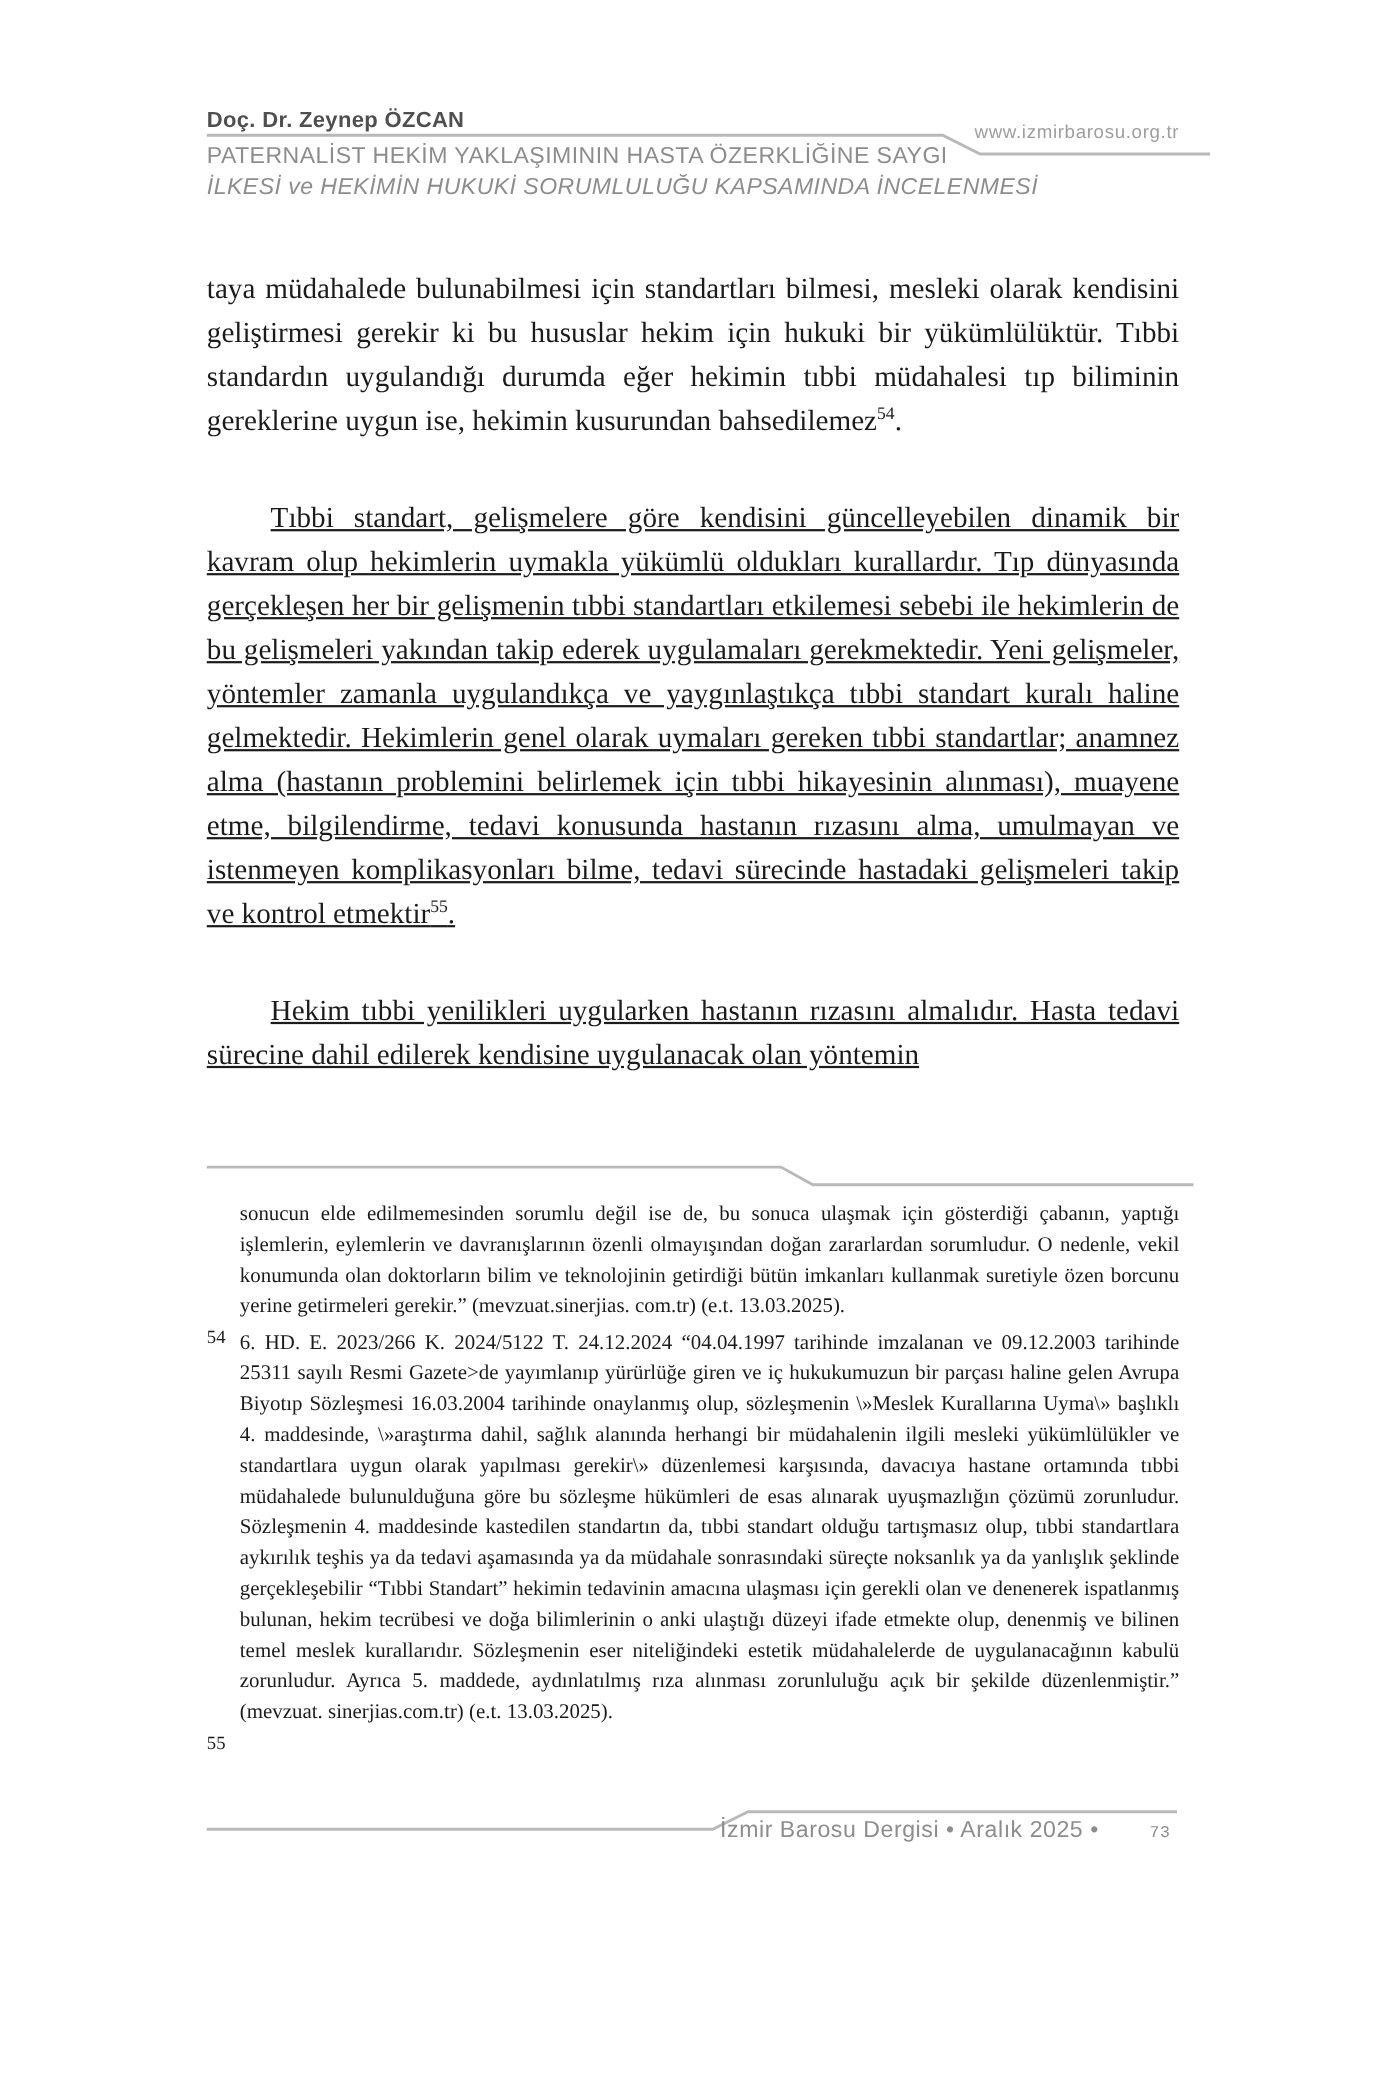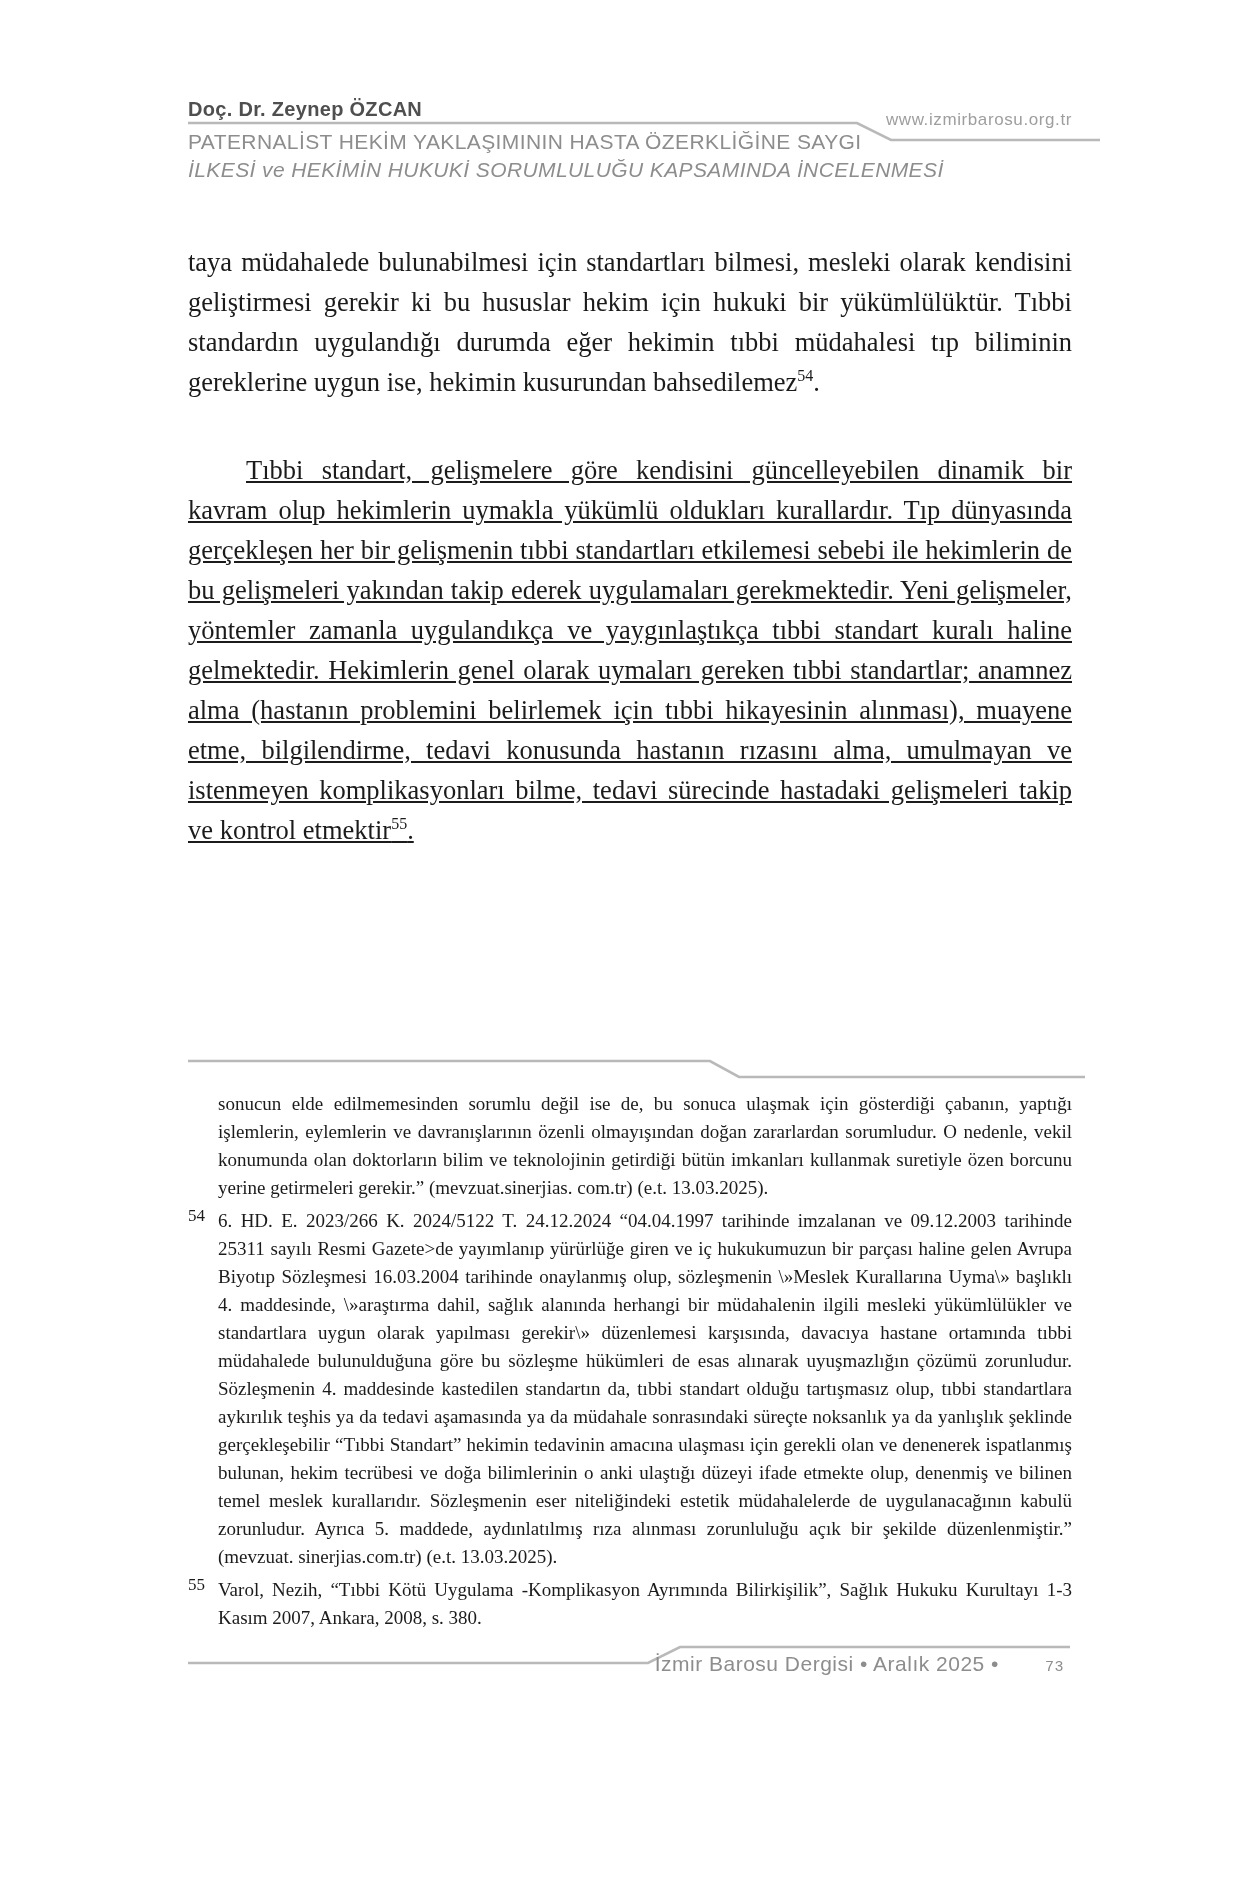--- a/index.html
+++ b/index.html
@@ -89,26 +89,27 @@
   <header>
     <div class="author">Doç. Dr. Zeynep ÖZCAN</div>
     <div class="website">www.izmirbarosu.org.tr</div>
     <div class="title-line l1">PATERNALİST HEKİM YAKLAŞIMININ HASTA ÖZERKLİĞİNE SAYGI</div>
     <div class="title-line l2">İLKESİ ve HEKİMİN HUKUKİ SORUMLULUĞU KAPSAMINDA İNCELENMESİ</div>
   </header>
 
   <main class="body-main">
       <p class="body-par">taya müdahalede bulunabilmesi için standartları bilmesi, mesleki olarak kendisini geliştirmesi gerekir ki bu hususlar hekim için hukuki bir yükümlülüktür. Tıbbi standardın uygulandığı durumda eğer hekimin tıbbi müdahalesi tıp biliminin gereklerine uygun ise, hekimin kusurundan bahsedilemez<sup>54</sup>.</p>
       <p class="body-par indent">Tıbbi standart, gelişmelere göre kendisini güncelleyebilen dinamik bir kavram olup hekimlerin uymakla yükümlü oldukları kurallardır. Tıp dünyasında gerçekleşen her bir gelişmenin tıbbi standartları etkilemesi sebebi ile hekimlerin de bu gelişmeleri yakından takip ederek uygulamaları gerekmektedir. Yeni gelişmeler, yöntemler zamanla uygulandıkça ve yaygınlaştıkça tıbbi standart kuralı haline gelmektedir. Hekimlerin genel olarak uymaları gereken tıbbi standartlar; anamnez alma (hastanın problemini belirlemek için tıbbi hikayesinin alınması), muayene etme, bilgilendirme, tedavi konusunda hastanın rızasını alma, umulmayan ve istenmeyen komplikasyonları bilme, tedavi sürecinde hastadaki gelişmeleri takip ve kontrol etmektir<sup>55</sup>.</p>
+      <p class="body-par indent">Hekim tıbbi yenilikleri uygularken hastanın rızasını almalıdır. Hasta tedavi sürecine dahil edilerek kendisine uygulanacak olan yöntemin</p>
     </main>
 
   <section class="footnotes">
       <div class="footnote"><span class="fn-text">sonucun elde edilmemesinden sorumlu değil ise de, bu sonuca ulaşmak için gösterdiği çabanın, yaptığı işlemlerin, eylemlerin ve davranışlarının özenli olmayışından doğan zararlardan sorumludur. O nedenle, vekil konumunda olan doktorların bilim ve teknolojinin getirdiği bütün imkanları kullanmak suretiyle özen borcunu yerine getirmeleri gerekir.” (mevzuat.sinerjias. com.tr) (e.t. 13.03.2025).</span></div>
       <div class="footnote"><span class="fn-num">54</span><span class="fn-text">6. HD. E. 2023/266 K. 2024/5122 T. 24.12.2024 “04.04.1997 tarihinde imzalanan ve 09.12.2003 tarihinde 25311 sayılı Resmi Gazete&gt;de yayımlanıp yürürlüğe giren ve iç hukukumuzun bir parçası haline gelen Avrupa Biyotıp Sözleşmesi 16.03.2004 tarihinde onaylanmış olup, sözleşmenin \»Meslek Kurallarına Uyma\» başlıklı 4. maddesinde, \»araştırma dahil, sağlık alanında herhangi bir müdahalenin ilgili mesleki yükümlülükler ve standartlara uygun olarak yapılması gerekir\» düzenlemesi karşısında, davacıya hastane ortamında tıbbi müdahalede bulunulduğuna göre bu sözleşme hükümleri de esas alınarak uyuşmazlığın çözümü zorunludur. Sözleşmenin 4. maddesinde kastedilen standartın da, tıbbi standart olduğu tartışmasız olup, tıbbi standartlara aykırılık teşhis ya da tedavi aşamasında ya da müdahale sonrasındaki süreçte noksanlık ya da yanlışlık şeklinde gerçekleşebilir “Tıbbi Standart” hekimin tedavinin amacına ulaşması için gerekli olan ve denenerek ispatlanmış bulunan, hekim tecrübesi ve doğa bilimlerinin o anki ulaştığı düzeyi ifade etmekte olup, denenmiş ve bilinen temel meslek kurallarıdır. Sözleşmenin eser niteliğindeki estetik müdahalelerde de uygulanacağının kabulü zorunludur. Ayrıca 5. maddede, aydınlatılmış rıza alınması zorunluluğu açık bir şekilde düzenlenmiştir.” (mevzuat. sinerjias.com.tr) (e.t. 13.03.2025).</span></div>
-      <div class="footnote"><span class="fn-num">55</span><span class="fn-text">Varol, Nezih, “Tıbbi Kötü Uygulama -Komplikasyon Ayrımında Bilirkişilik”, Sağlık Hukuku Kurultayı 1-3 Kasım 2007, Ankara, 2008, s. 380.</span></div>
+      <div class="footnote"><span class="fn-num">55</span></div>
     </section>
 
   <footer>
     <div class="footer-text">
       <span class="journal-name">İzmir Barosu Dergisi • Aralık 2025 •</span>
       <span class="page-number">73</span>
     </div>
   </footer>
 
 </div>

